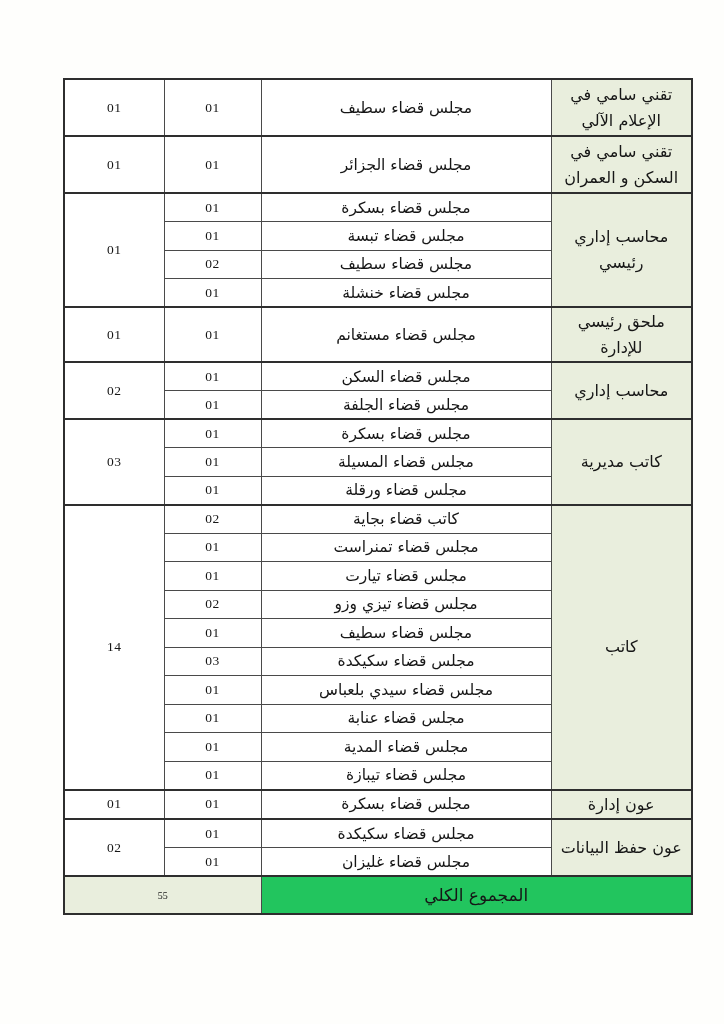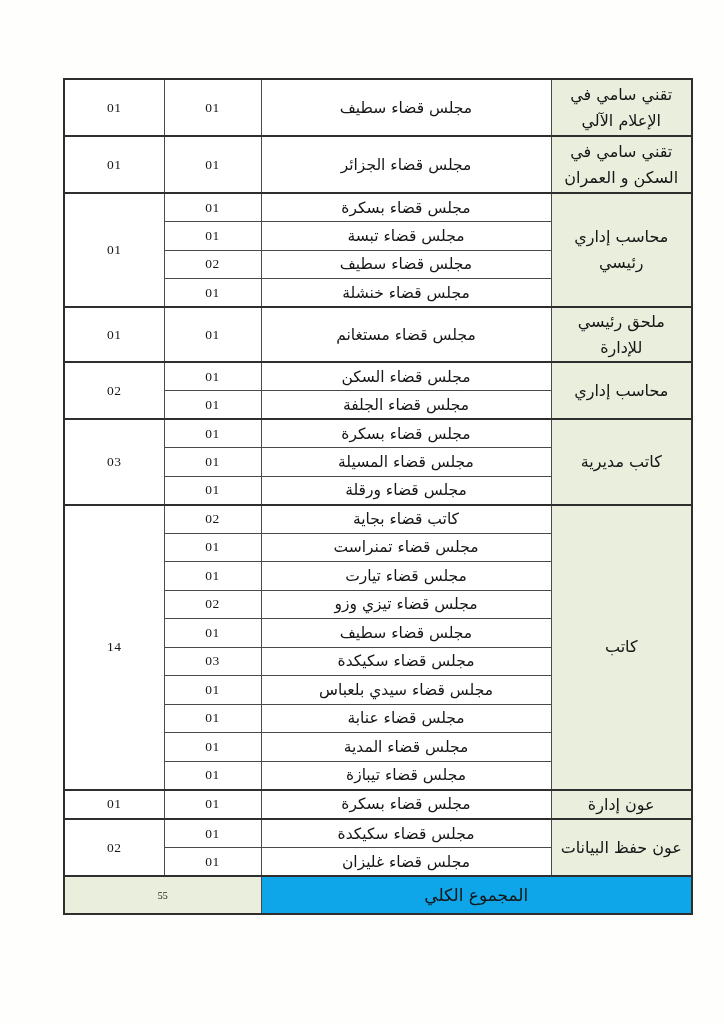--- a/index.html
+++ b/index.html
@@ -46,21 +46,21 @@
   }
   .num {
     font-family: "Liberation Serif", "DejaVu Serif", serif;
     font-size: 13.5px;
     letter-spacing: 0.5px;
     background: #ffffff;
     margin-top: 36px;
   }
   tfoot td {
     border-top: 2px solid #2e2e2e;
-    background: #0ea5e9;
+    background: #22c55e;
     height: 38px;
   }
   .footer-label { font-size: 17px; padding: 2px 6px; }
   .footer-total {
     font-family: "Liberation Serif", "DejaVu Serif", serif;
     font-size: 10px;
     background: #e9eedd;
   }
 </style>
 </head>

